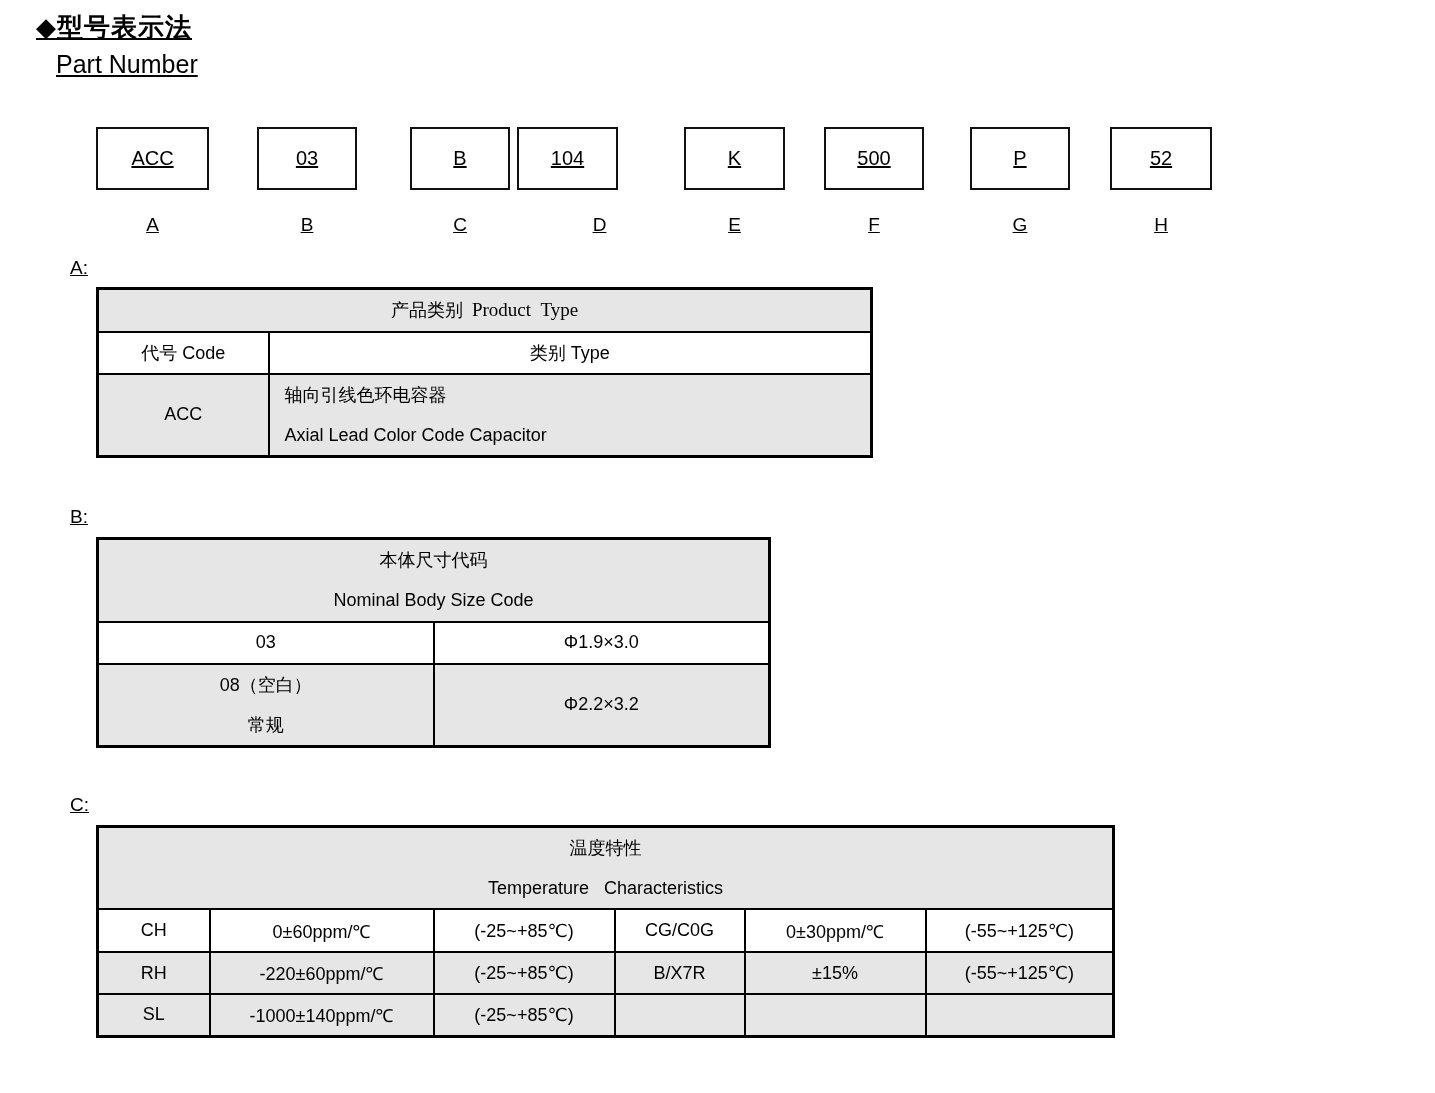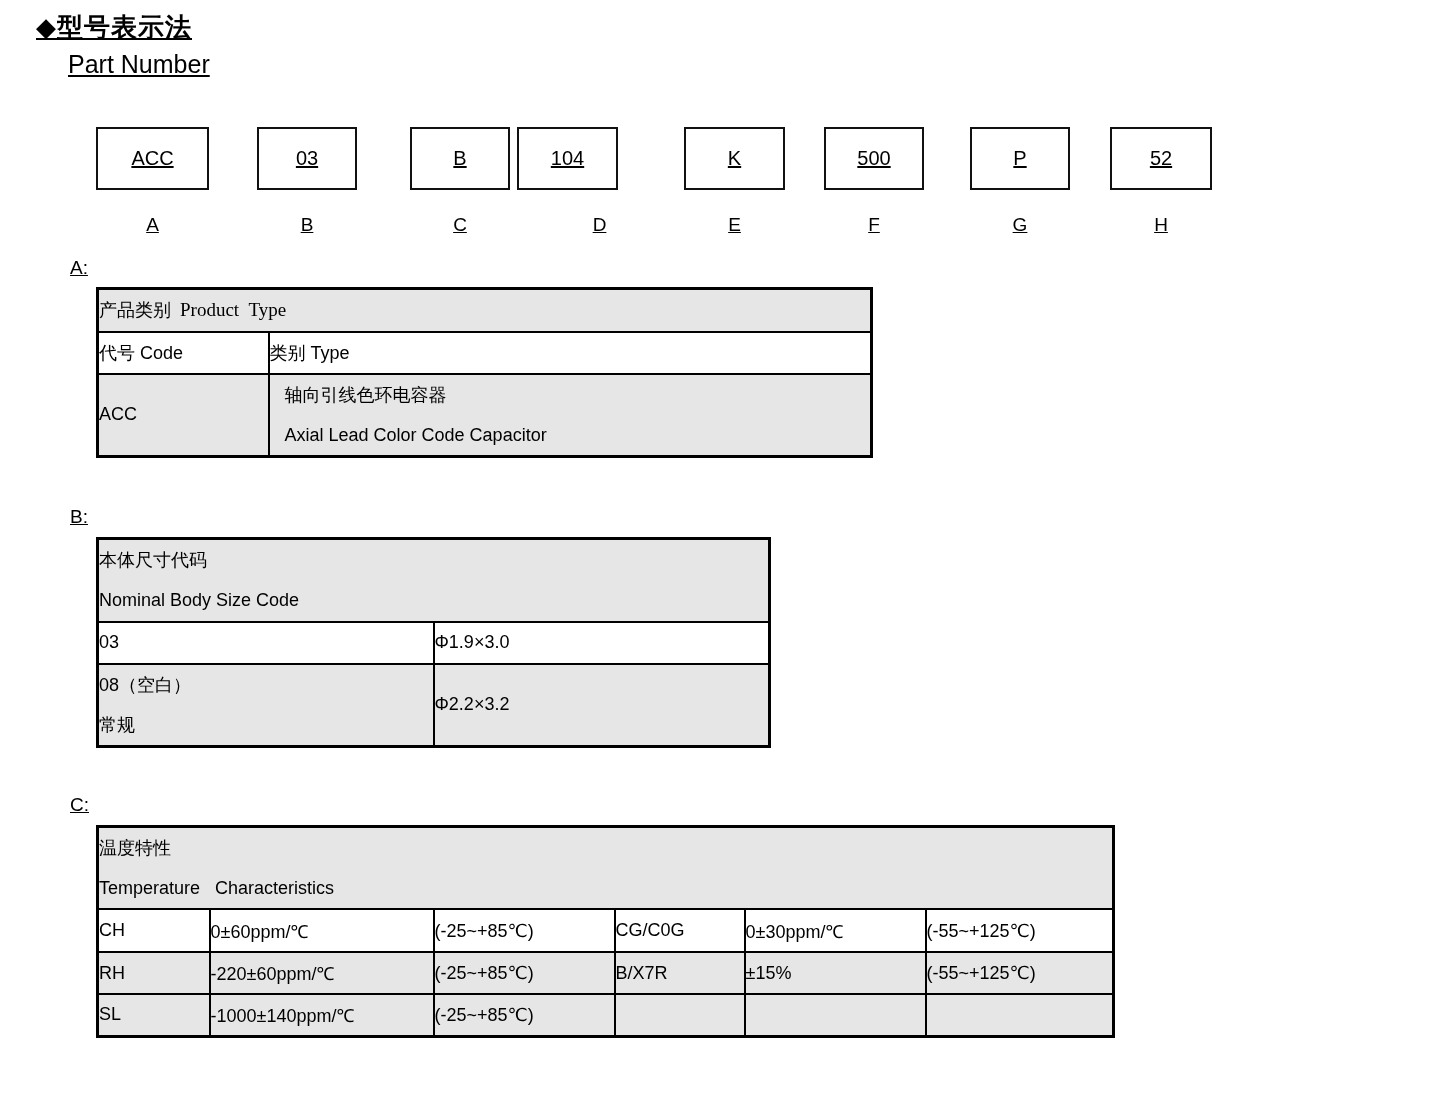--- a/index.html
+++ b/index.html
@@ -7,21 +7,21 @@
     width:1435px;height:1093px;
     background:#ffffff;
     font-family:"Liberation Sans","DejaVu Sans",sans-serif;
     color:#000;
     position:relative;
     overflow:hidden;
   }
   .abs{position:absolute;text-decoration:underline;}
   
   .title-cn{left:36px;top:10px;font-size:26px;font-weight:bold;letter-spacing:1px;}
-  .title-en{left:68px;top:50px;font-size:25px;}
+  .title-en{left:56px;top:50px;font-size:25px;}
   
   .pn-box{
     top:127px;height:63px;
     border:2px solid #111;
     box-sizing:border-box;
     display:flex;align-items:center;justify-content:center;
     font-size:20px;background:#fff;
   }
   .pn-label{top:214px;font-size:19px;text-align:center;}
   
@@ -29,21 +29,21 @@
   
   table.tbl{
     position:absolute;
     border-collapse:collapse;
     table-layout:fixed;
     border:3px solid #000;
     background:#fff;
   }
   table.tbl td{
     border:2px solid #000;
-    text-align:left;
+    text-align:center;
     vertical-align:middle;
     font-size:18px;
     padding:0;
     overflow:hidden;
   }
   .gray{background:#e6e6e6;}
   .left-cell{text-align:left !important;padding-left:15px !important;}
   .line{height:40px;line-height:40px;}
   .serif{font-family:Liberation Sans, sans-serif;font-size:19px;}
   .en-serif{font-family:"Liberation Serif","DejaVu Serif",serif;margin-left:9px;word-spacing:5px;font-size:19px;}

